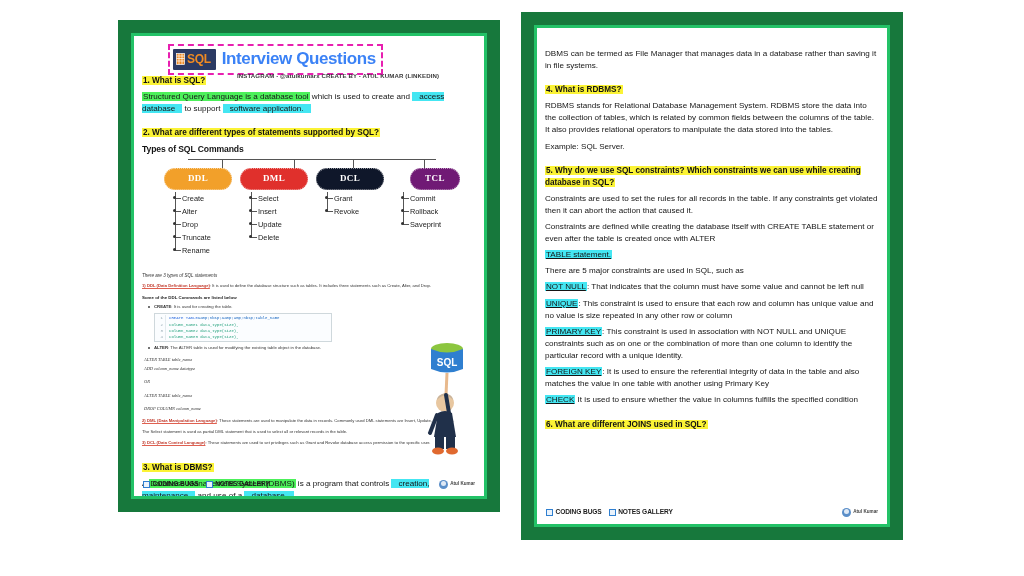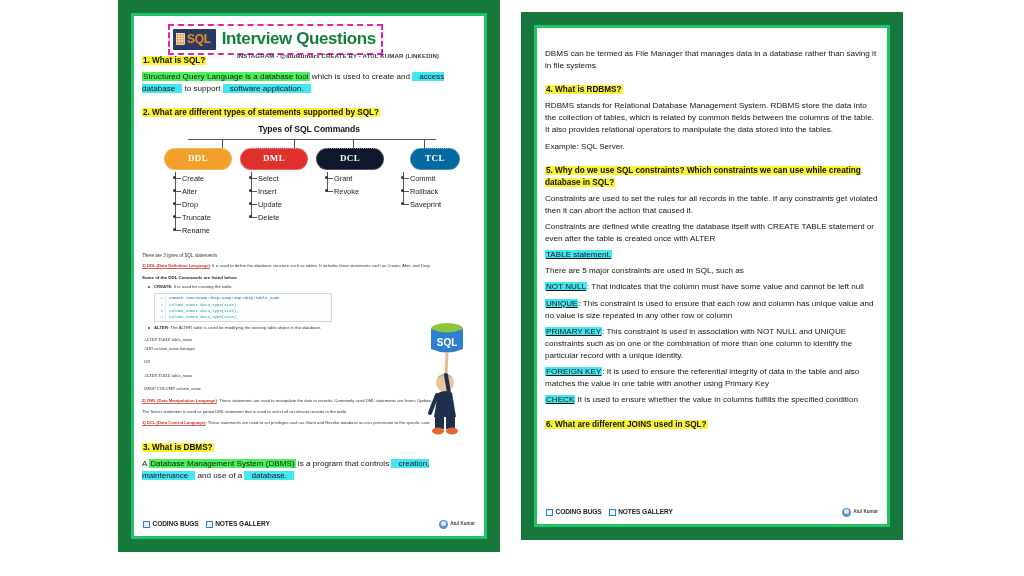--- a/index.html
+++ b/index.html
@@ -13,21 +13,21 @@
     position:relative;width:1024px;height:576px;
     background:#ffffff;
   }
   
   .panel{
     position:absolute;
     background:#17783c;
     box-sizing:border-box;
     padding:13px;
   }
-  .panel.left{ left:118px; top:0; width:382px; height:552px; }
+  .panel.left{ left:118px; top:20px; width:382px; height:492px; }
   .panel.right{ left:521px; top:12px; width:382px; height:528px; }
   .panel-inner{
     position:relative;
     width:100%;height:100%;
     background:#ffffff;
     border:3px solid #23c267;
     box-sizing:border-box;
     padding:7px 8px 6px 8px;
     overflow:hidden;
   }
@@ -55,21 +55,21 @@
     padding:2px 5px 2px 3px;
     display:flex;align-items:center;gap:2px;
     border-radius:1px;
   }
   .db-glyph{display:block;}
   .sql-badge-text{
     color:#ef8a22;font-weight:bold;font-size:12px;
     letter-spacing:-0.3px;font-family:"Liberation Sans",sans-serif;
   }
   .title-text{
-    font-size:17px;font-weight:bold;color:#15803d;
+    font-size:17px;font-weight:bold;color:#3b82f6;
     letter-spacing:-0.4px;white-space:nowrap;
   }
   .credit{
     position:absolute;left:95px;top:29px;
     font-size:6.1px;font-weight:bold;color:#3a3a3a;
     letter-spacing:0.1px;white-space:nowrap;
   }
 
   
   .q{
@@ -78,42 +78,42 @@
   }
   .q-line{margin:12px 0 4px 0;}
   p.body{margin:4px 0;font-size:8.1px;line-height:1.5;}
   .hl-green{background:#4cf05a;padding:0 1px;}
   .hl-cyan{background:#44e6f2;padding:0 7px;}
   .hl-cyan-u{background:#44e6f2;padding:0 1px;text-decoration:underline;}
 
   
   .diagram{margin-top:3px;}
   .diagram-title{
-    text-align:center;font-weight:bold;font-size:8.6px;
+    text-align:left;font-weight:bold;font-size:8.6px;
     color:#141414;margin-bottom:3px;letter-spacing:-0.1px;
   }
   .tree{position:relative;height:112px;margin:0 16px 0 22px;}
   .hbar{
     position:absolute;top:0;left:8%;right:8%;
     border-top:1px solid #555;
   }
   .vstem{position:absolute;top:0;width:1px;height:9px;background:#555;}
   .cols{display:flex;justify-content:space-between;padding-top:9px;}
   .col{width:23%;position:relative;}
   .cat{
     display:block;text-align:center;color:#fff;font-weight:bold;
     font-size:9px;font-family:"Liberation Serif",serif;
     padding:3px 0 4px 0;border-radius:11px;
     border:1px dotted rgba(255,255,255,.55);
     letter-spacing:0.4px;
   }
   .cat.ddl{background:#f2a02a;}
   .cat.dml{background:#e0302c;}
   .cat.dcl{background:#0f172a;}
-  .cat.tcl{background:#0369a1;margin-left:18px;}
+  .cat.tcl{background:#701a75;margin-left:18px;}
   .items{position:relative;margin-top:2px;padding-left:18px;}
   .spine{
     position:absolute;left:11px;top:0;width:1px;background:#555;
   }
   .item{
     position:relative;font-size:7.4px;color:#222;
     height:13px;line-height:13px;white-space:nowrap;
   }
   .item::before{
     content:"";position:absolute;left:-7px;top:6px;

